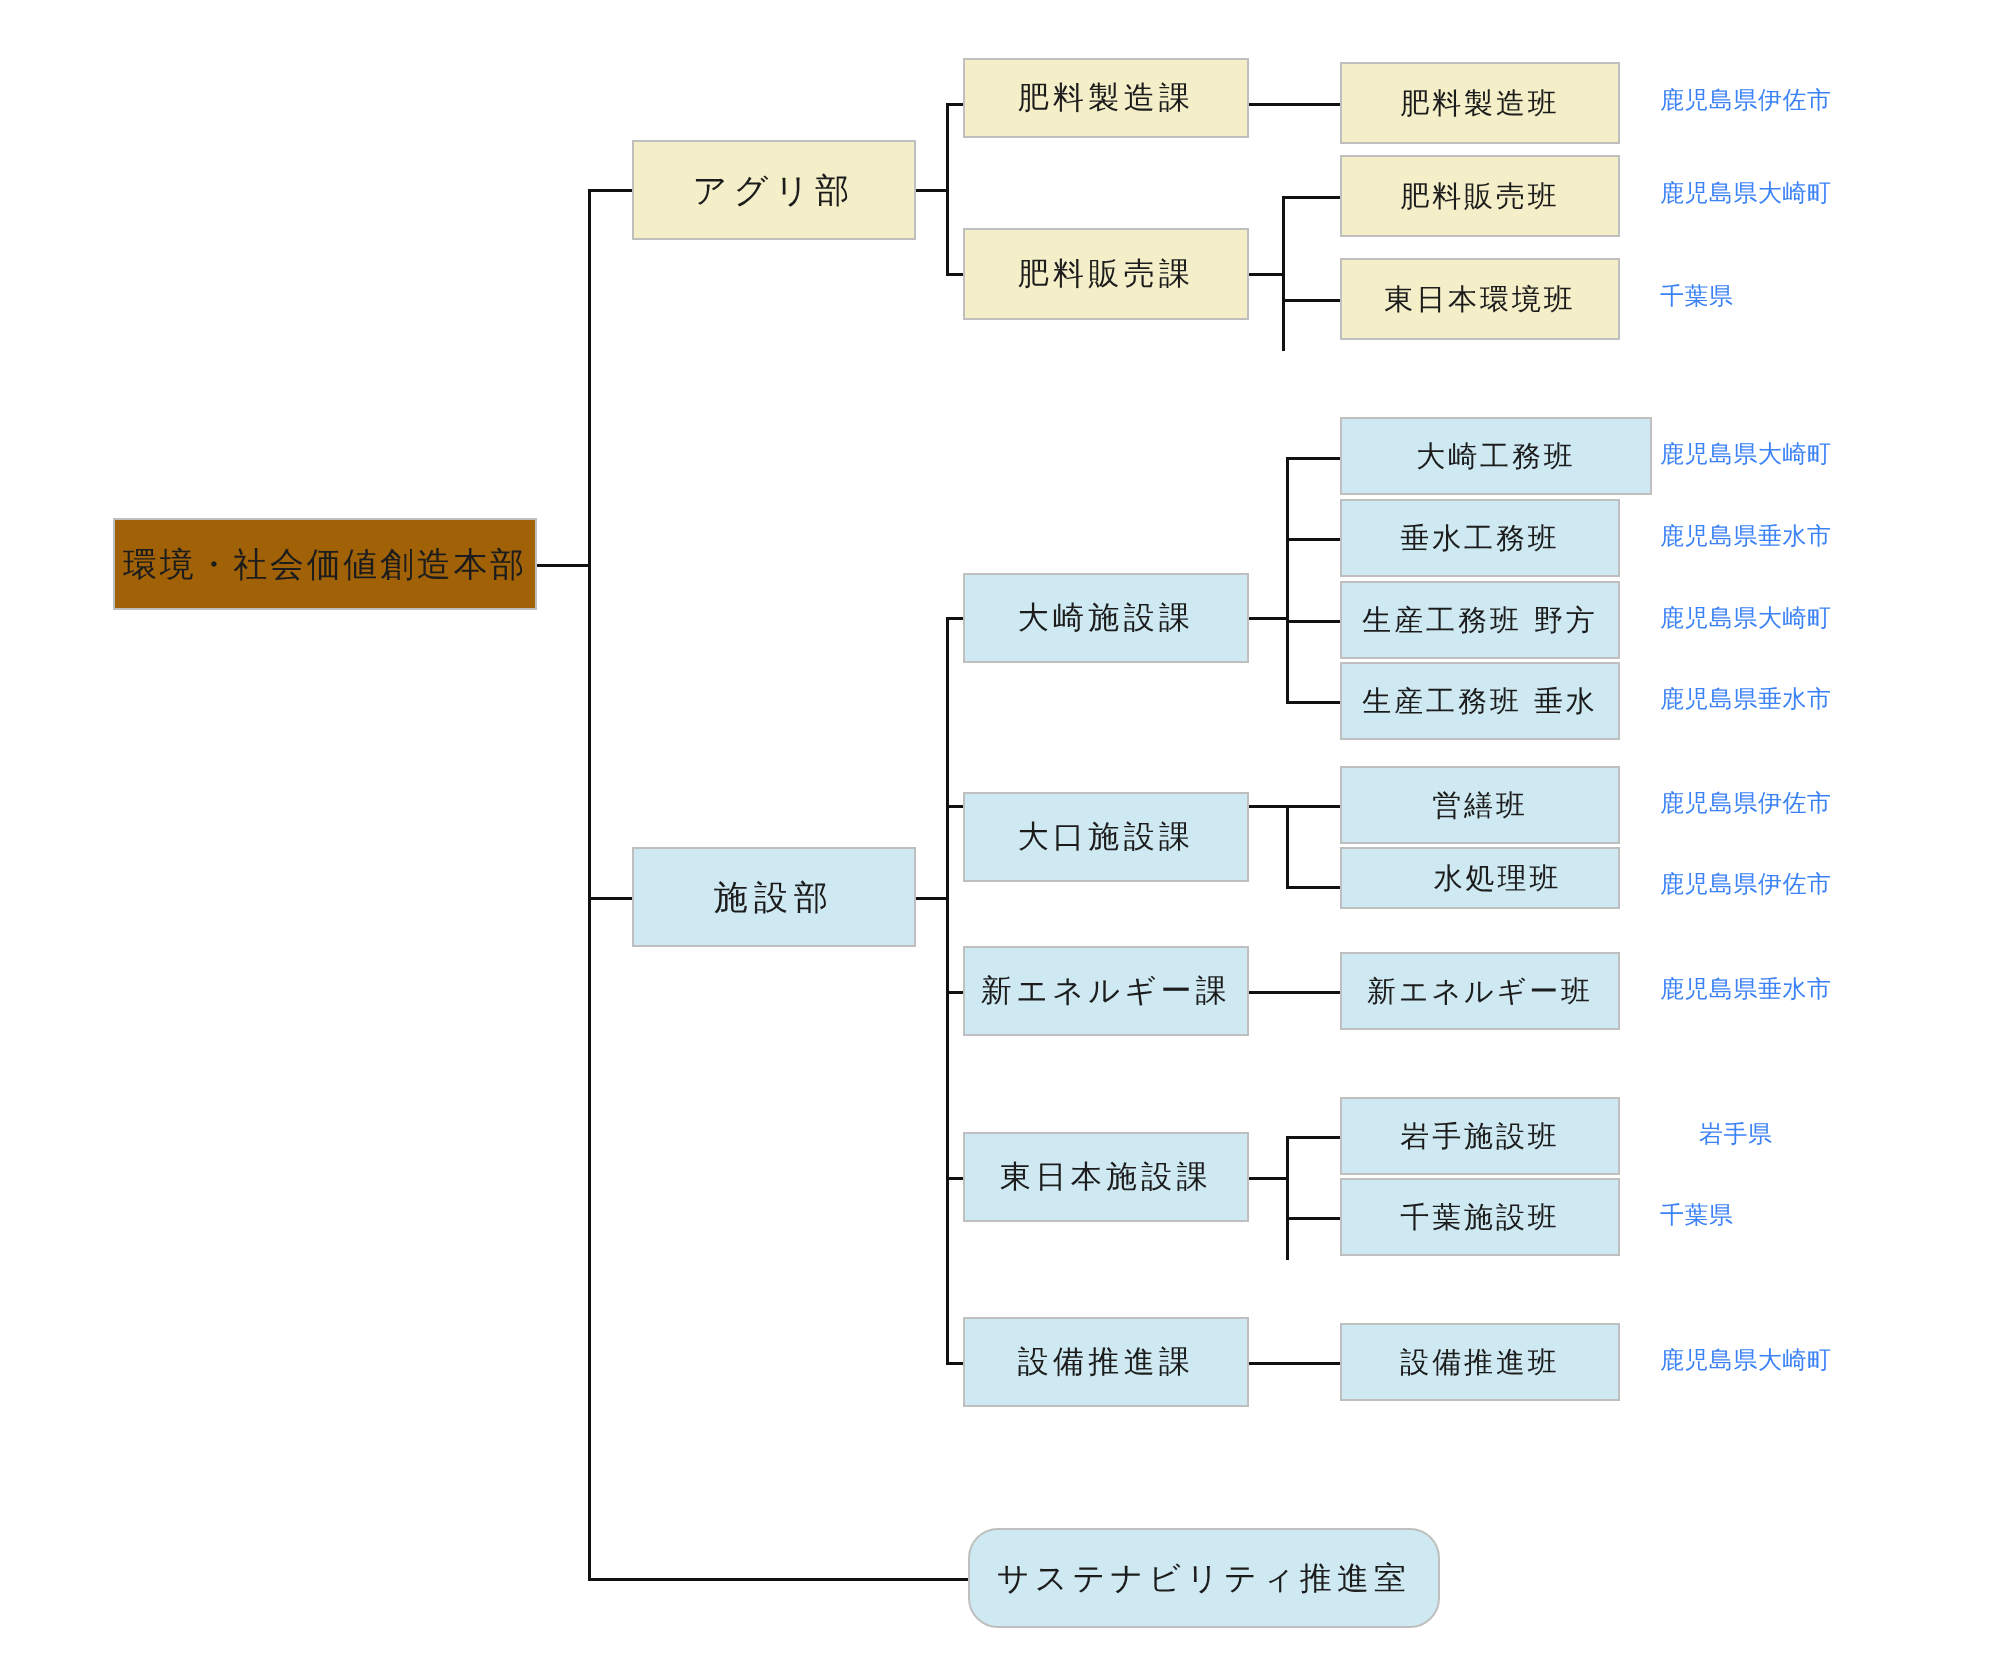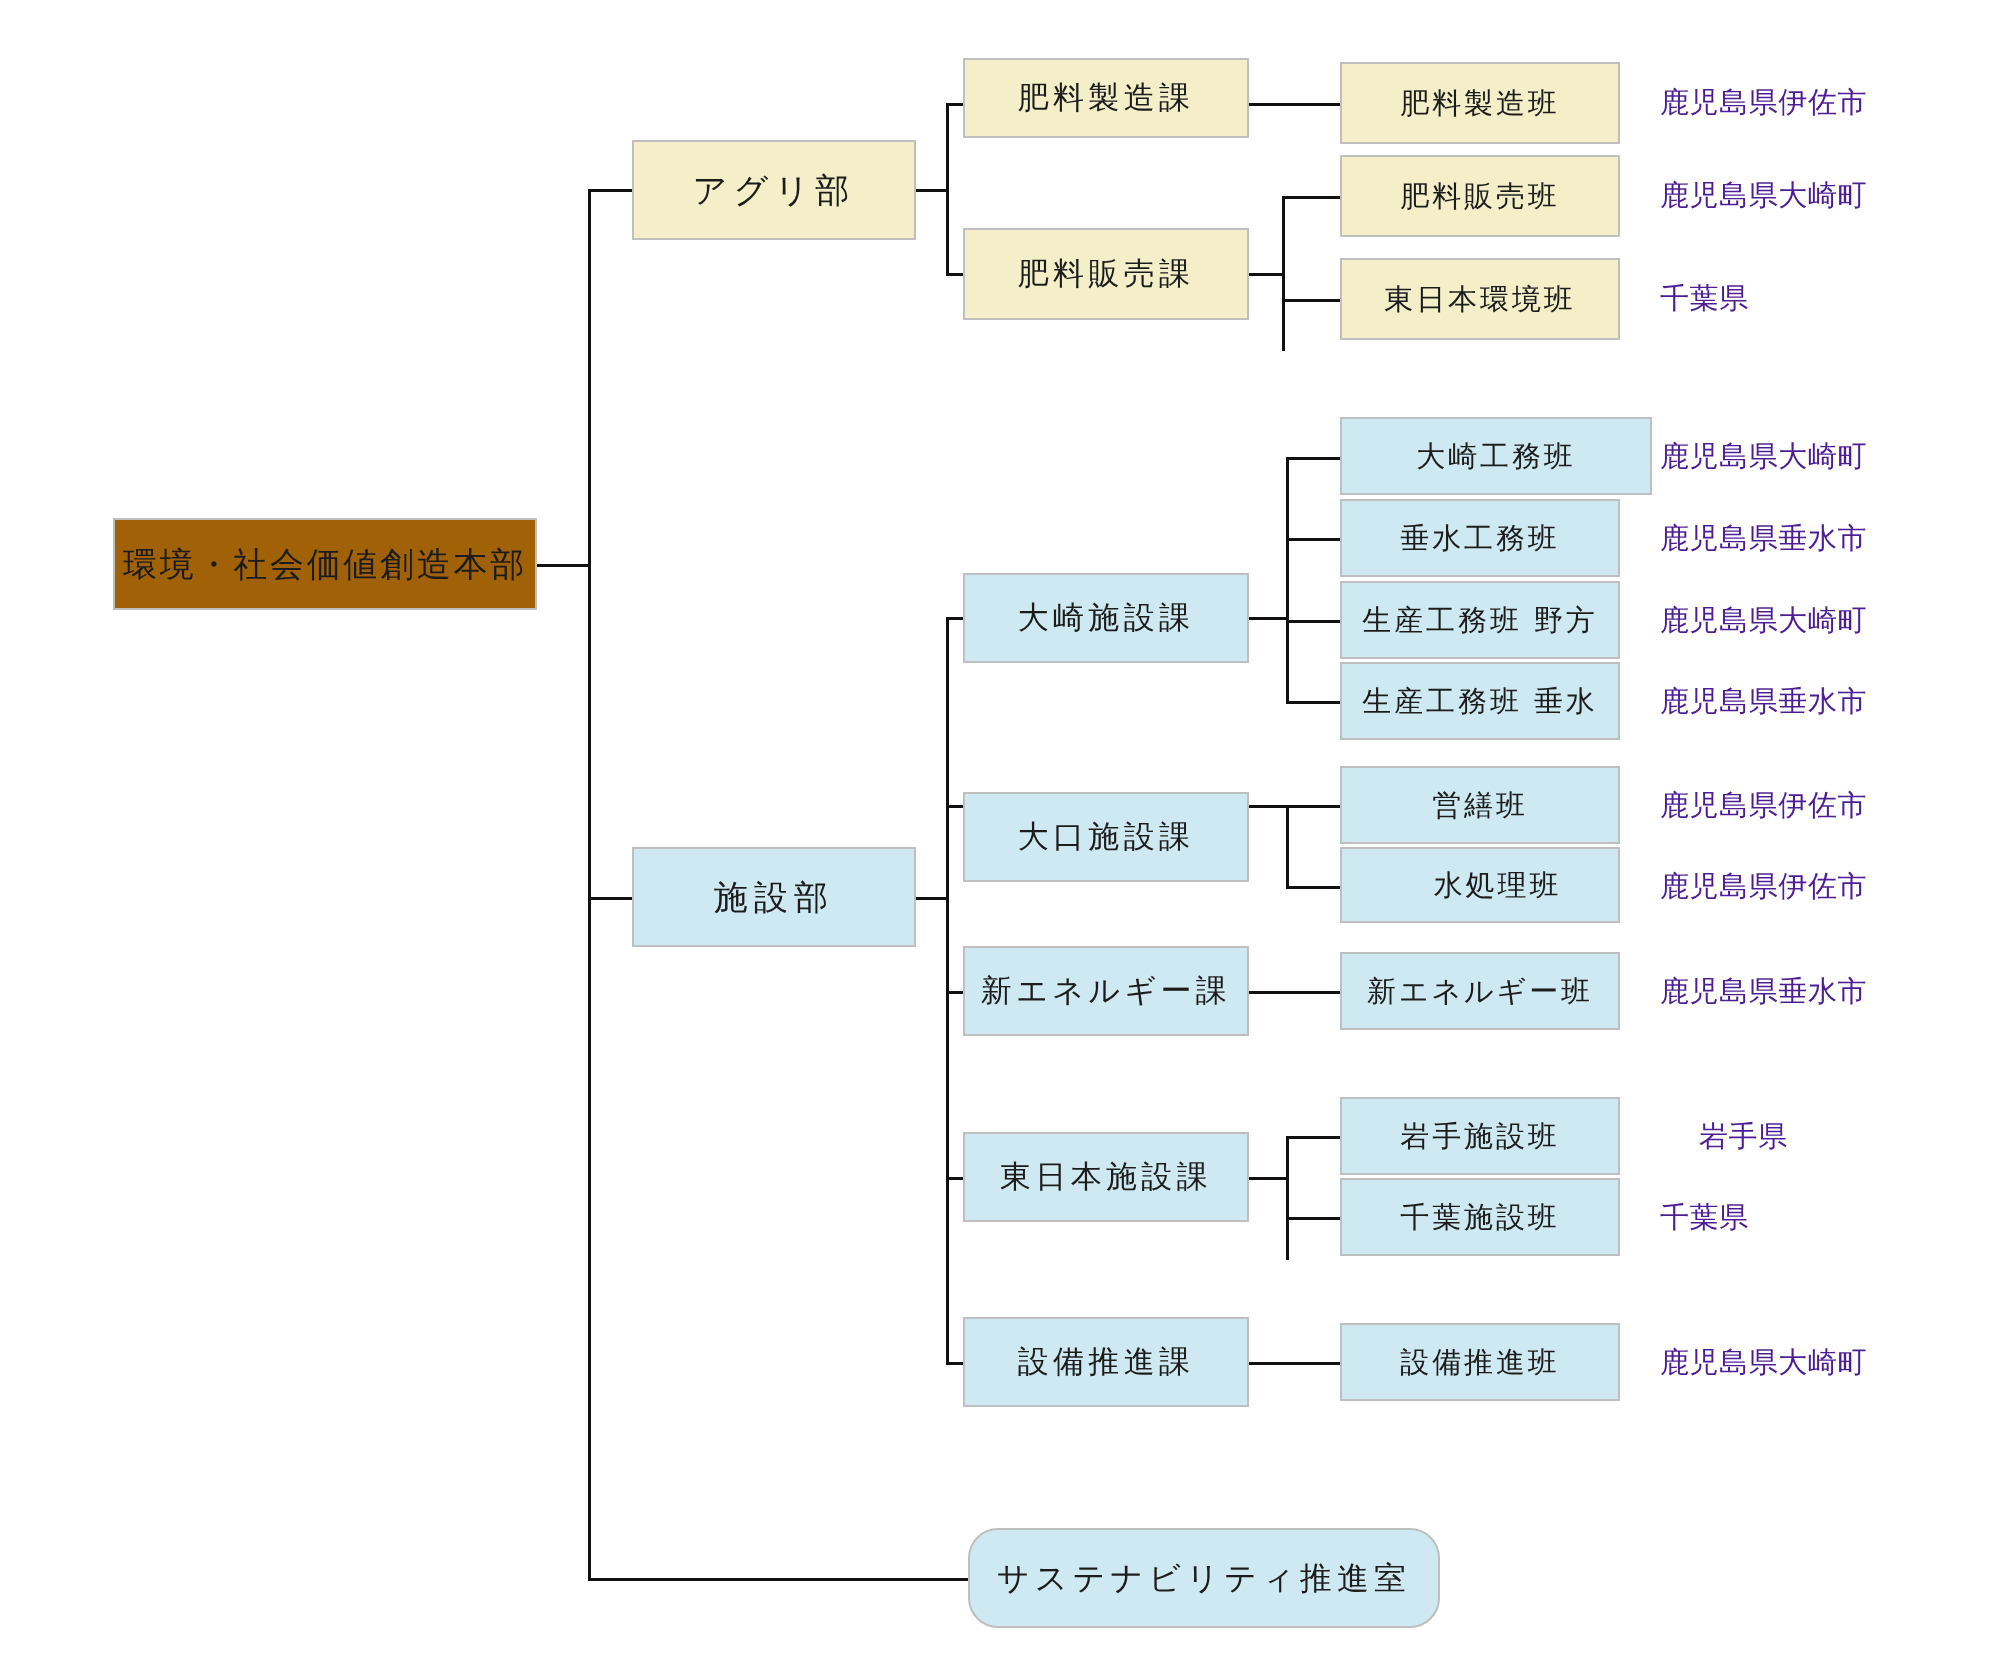--- a/index.html
+++ b/index.html
@@ -36,23 +36,23 @@
   .node.blue   { background: #cfe9f2; }
 
   .node.root   { font-size: 34px; letter-spacing: 0.08em; }
   .node.lvl1   { font-size: 34px; letter-spacing: 0.18em; }
   .node.lvl2   { font-size: 31px; letter-spacing: 0.14em; }
   .node.lvl3   { font-size: 29px; letter-spacing: 0.10em; }
   .node.unit   { font-size: 32px; letter-spacing: 0.16em; }
 
   .loc {
     position: absolute;
-    font-size: 29px;
+    font-size: 24px;
     letter-spacing: 0.02em;
-    color: #4c1d95;
+    color: #3b82f6;
     white-space: nowrap;
     line-height: 1;
   }
   .ln {
     position: absolute;
     background: #111111;
   }
   .ln.h { height: 3px; }
   .ln.v { width: 3px; }
 </style>
@@ -171,21 +171,21 @@
   <div class="loc" style="left:1660px; top:687px;">鹿児島県垂水市</div>
 
   <div class="node blue lvl2" style="left:963px; top:792px; width:286px; height:90px;">
     <span>大口施設課</span>
   </div>
   <div class="node blue lvl3" style="left:1340px; top:766px; width:280px; height:78px;">
     <span>営繕班</span>
   </div>
   <div class="loc" style="left:1660px; top:791px;">鹿児島県伊佐市</div>
 
-  <div class="node blue lvl3" style="left:1340px; top:847px; width:280px; height:76px;padding-left:35px;">
+  <div class="node blue lvl3" style="left:1340px; top:847px; width:280px; height:62px;padding-left:35px;">
     <span>水処理班</span>
   </div>
   <div class="loc" style="left:1660px; top:872px;">鹿児島県伊佐市</div>
 
   <div class="node blue lvl2" style="left:963px; top:946px; width:286px; height:90px;">
     <span>新エネルギー課</span>
   </div>
   <div class="node blue lvl3" style="left:1340px; top:952px; width:280px; height:78px;">
     <span>新エネルギー班</span>
   </div>

